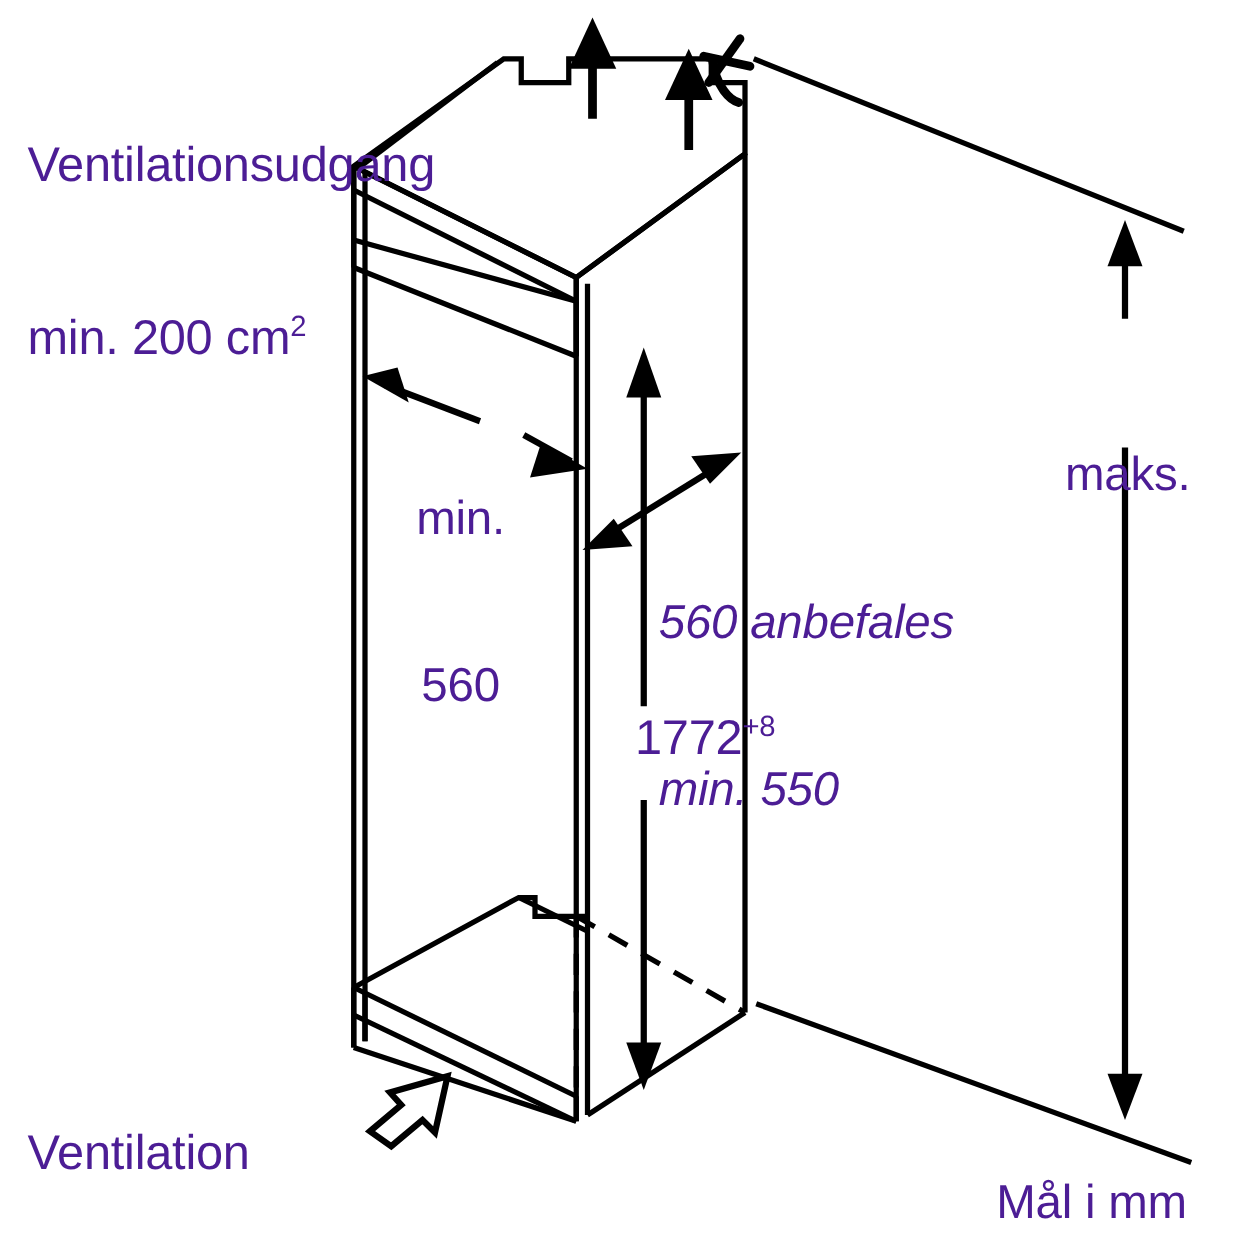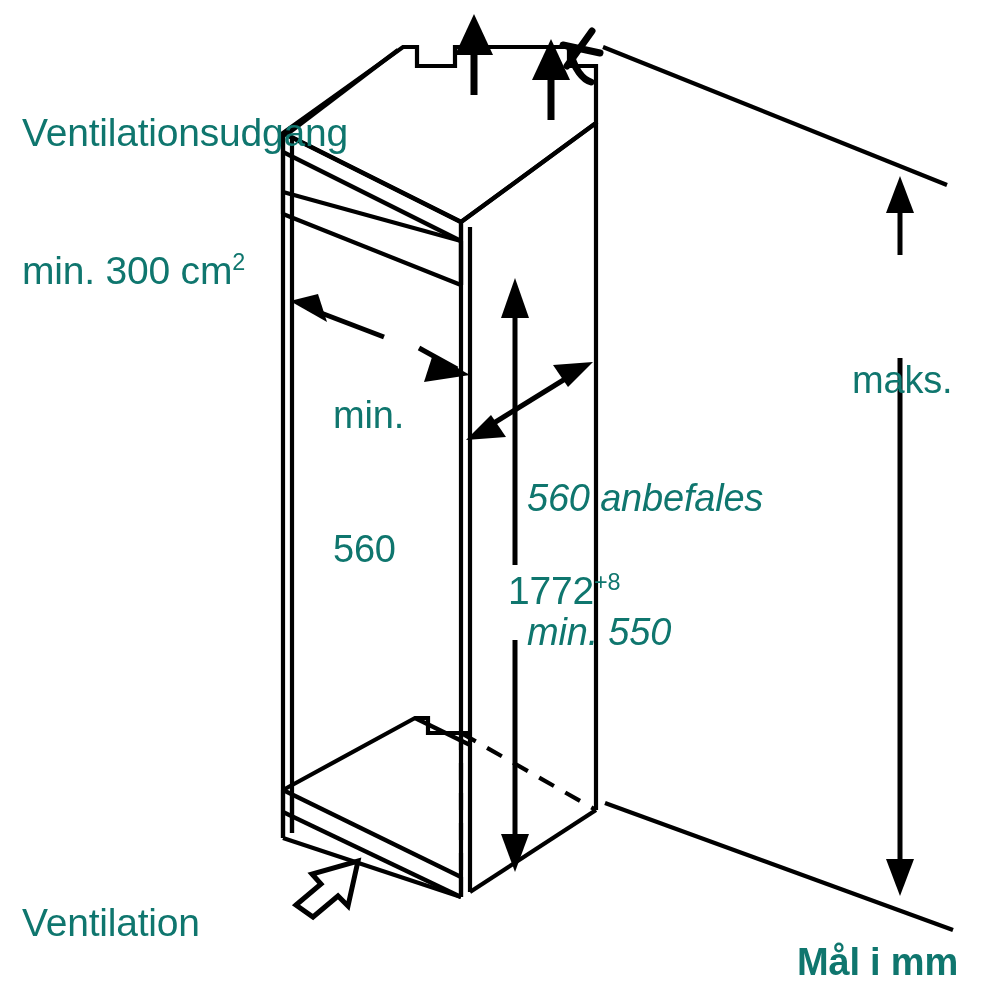--- a/index.html
+++ b/index.html
@@ -17,37 +17,37 @@
     background:#ffffff;
   }
   svg#diagram{
     position:absolute;left:0;top:0;
     width:1000px;height:1000px;
     display:block;
   }
   .lbl{
     position:absolute;
     font-family:"Liberation Sans", sans-serif;
-    color:#0f766e;
+    color:#4c1d95;
     white-space:pre;
     line-height:1.18;
     letter-spacing:-0.2px;
   }
   .lbl .sup{
     font-size:0.60em;
     vertical-align:super;
     line-height:0;
   }
   #lbl-vent-top{ left:22px;  top:18px;  font-size:39px; }
-  #lbl-min560{   left:333px; top:303px; font-size:38px; text-align:left;}
+  #lbl-min560{   left:333px; top:303px; font-size:38px; text-align:center;}
   #lbl-560anb{   left:527px; top:386px; font-size:38px;font-style:italic; }
   #lbl-1772{     left:468px; top:568px; font-size:39px;margin-left:40px; }
   #lbl-maks{     left:852px; top:268px; font-size:38px; }
   #lbl-vent-bot{ left:22px;  top:808px; font-size:39px; }
-  #lbl-maal{     left:797px; top:940px; font-size:38px;font-weight:bold; }
+  #lbl-maal{     left:797px; top:940px; font-size:38px; }
 </style>
 </head>
 <body>
 
 <div id="stage">
 
   <svg id="diagram" viewBox="0 0 1000 1000">
     <defs>
       <marker id="ah" viewBox="0 0 12 12" refX="11" refY="6" markerWidth="11" markerHeight="11" orient="auto-start-reverse">
         <path d="M0,0.6 L12,6 L0,11.4 L2.6,6 Z" fill="#000"></path>
@@ -165,21 +165,21 @@
       <path d="M470,375 L433,354 L424,382 Z" fill="#000"></path>
     </g>
 
     <g fill="#ffffff" stroke="#000" stroke-width="5" stroke-linejoin="miter">
       <path d="M296,905 L321,884 L312,874 L358,861 L348,906 L338,896 L313,917 Z"></path>
     </g>
   </svg>
 
   <div class="lbl" id="lbl-vent-top">
     <div>Ventilationsudgang</div>
-    <div><span>min. 300 cm</span><span class="sup">2</span></div>
+    <div><span>min. 200 cm</span><span class="sup">2</span></div>
   </div>
 
   <div class="lbl" id="lbl-min560">
     <div>min.</div>
     <div>560</div>
   </div>
 
   <div class="lbl" id="lbl-560anb">
     <div>560 anbefales</div>
     <div>min. 550</div>

